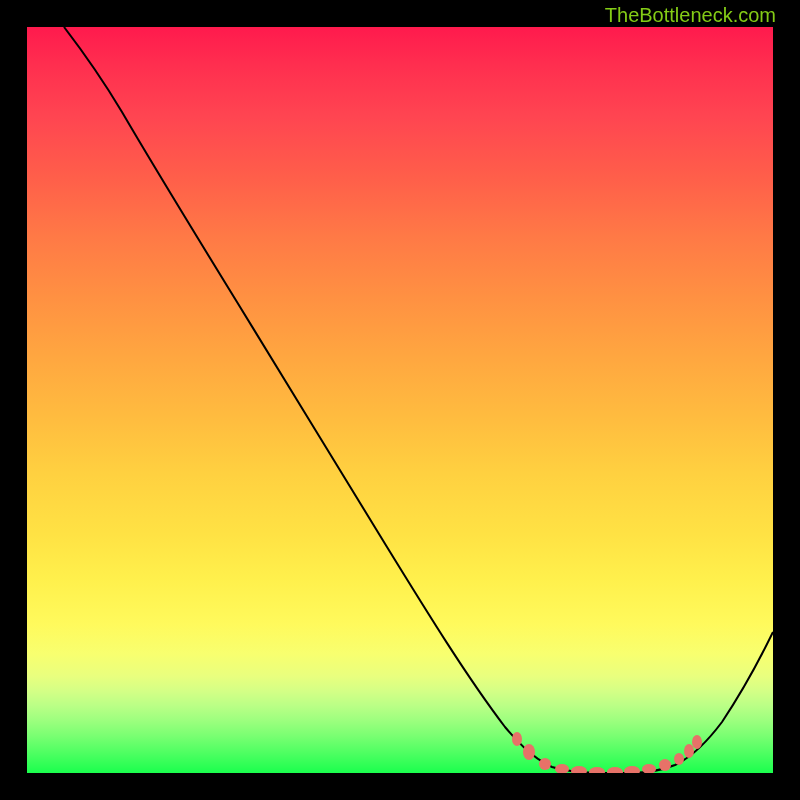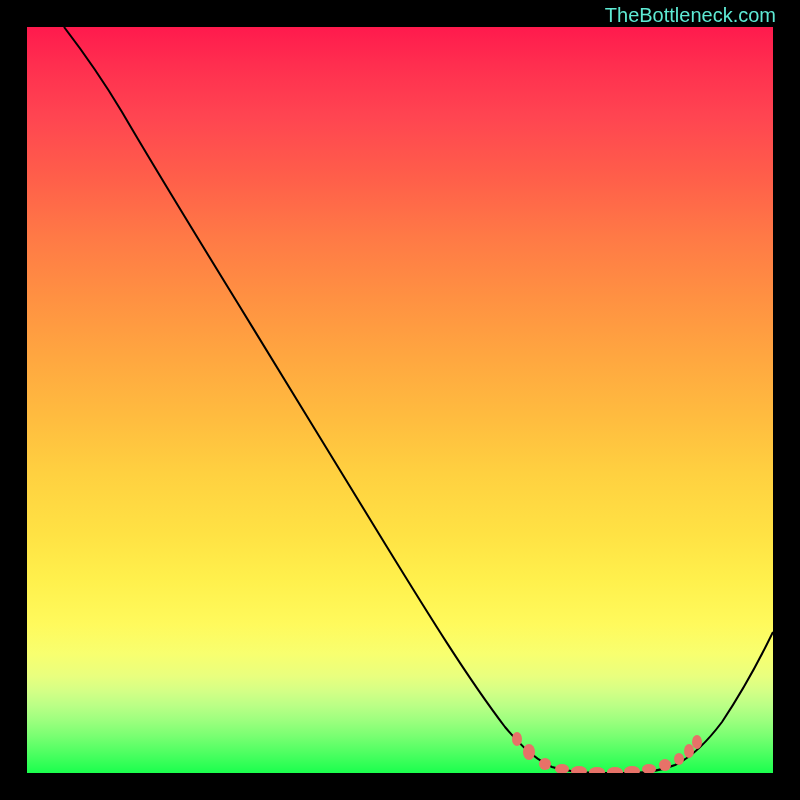--- a/index.html
+++ b/index.html
@@ -11,21 +11,21 @@
       width: 800px;
       height: 800px;
       background: #000;
       position: relative;
       font-family: Arial, sans-serif;
     }
     .watermark {
       position: absolute;
       top: 4px;
       right: 24px;
-      color: #5eead4;
+      color: #84cc16;
       font-size: 20px;
       font-weight: normal;
       z-index: 10;
     }
     .chart-container {
       position: absolute;
       top: 27px;
       left: 27px;
       width: 746px;
       height: 746px;

